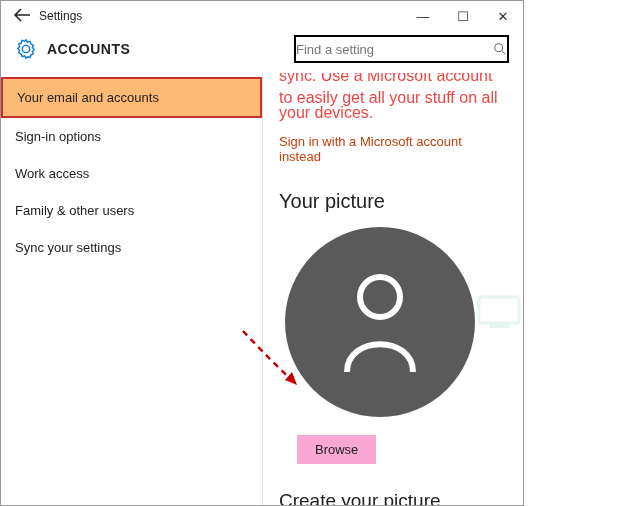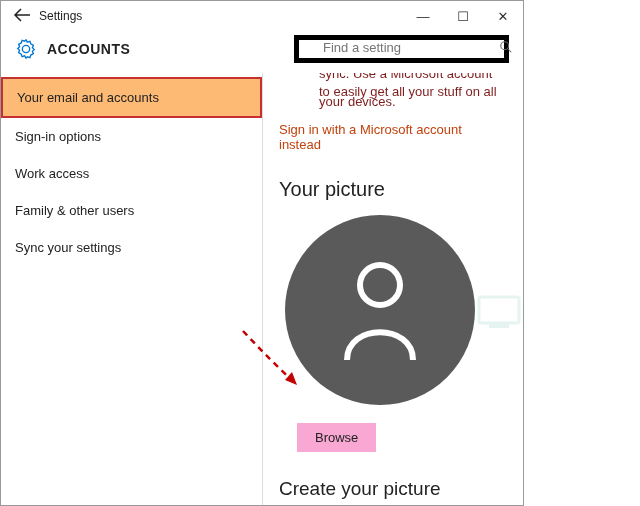--- a/index.html
+++ b/index.html
@@ -6,29 +6,29 @@
 body { background:#fff; }
 .window { width:524px; height:506px; border:1px solid #999; position:relative; overflow:hidden; background:#fff; }
 .titlebar { height:30px; display:flex; align-items:center; padding:0 0 0 6px; }
 .back-arrow { width:32px; font-size:18px; padding-left:6px; }
 .title-text { font-size:12px; color:#222; }
 .win-controls { margin-left:auto; display:flex; }
 .win-btn { width:40px; height:30px; display:flex; align-items:center; justify-content:center; font-size:13px; color:#333; }
 .header { display:flex; align-items:center; padding:4px 14px 10px 14px; }
 .gear { width:22px; height:22px; margin-right:10px; }
 .header-title { font-size:14px; font-weight:600; letter-spacing:0.5px; color:#222; }
-.search { margin-left:auto; width:215px; height:28px; border:5px solid #000000; display:flex; align-items:flex-start; padding:0 24px; }
+.search { margin-left:auto; width:215px; height:28px; border:2px solid #000000; display:flex; align-items:center; padding:0 0; }
 .search input { border:none; outline:none; flex:1; font-size:13px; color:#666; background:transparent; }
 .search-icon { width:14px; height:14px; }
 .body { display:flex; height:calc(100% - 65px); }
 .sidebar { width:262px; border-right:1px solid #ddd; padding-top:4px; }
 .side-item { padding:11px 14px; font-size:13px; color:#222; cursor:default; }
 .side-item.active { background:#fdba74; border:2px solid #c73030; }
 .content { flex:1; padding:0 20px 0 16px; overflow:hidden; position:relative; }
-.cut-text { font-size:13px; color:#7f1d1d; line-height:1.4; margin-top:-8px;margin-left:40px; }
+.cut-text { font-size:16px; color:#ef4444; line-height:1.4; margin-top:-8px; }
 .link { color:#c2410c; font-size:13px; margin-top:10px; display:block; }
 .section-h { font-size:20px; color:#222; margin-top:26px; font-weight:400; }
 .avatar-wrap { margin-top:14px; }
 .avatar { width:190px; height:190px; border-radius:50%; background:#5a5a5a; display:flex; align-items:center; justify-content:center; margin-left:6px; }
 .person-svg { width:90px; height:110px; }
 .browse-btn { margin-top:18px; background:#f9a8d4; border:none; padding:7px 18px; font-size:13px; color:#222; margin-left:18px; cursor:default; }
 .section-h2 { font-size:19px; color:#222; margin-top:26px; font-weight:400; }
 .camera-row { display:flex; align-items:center; margin-top:14px; margin-left:4px; }
 .camera-icon { width:28px; height:28px; margin-right:12px; }
 .camera-label { font-size:13px; }

